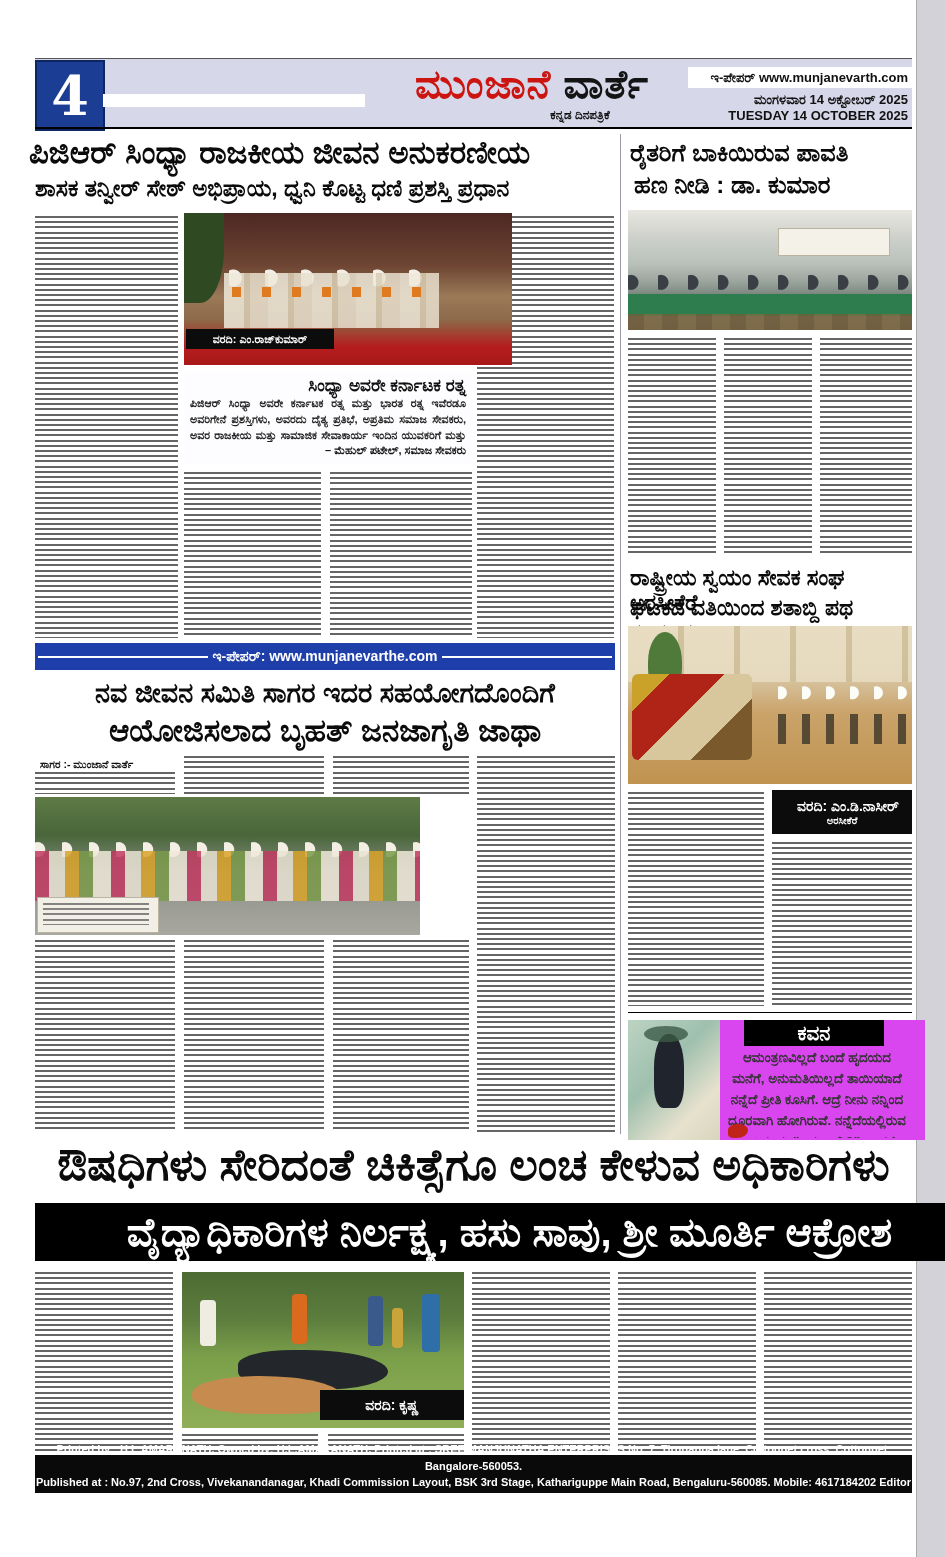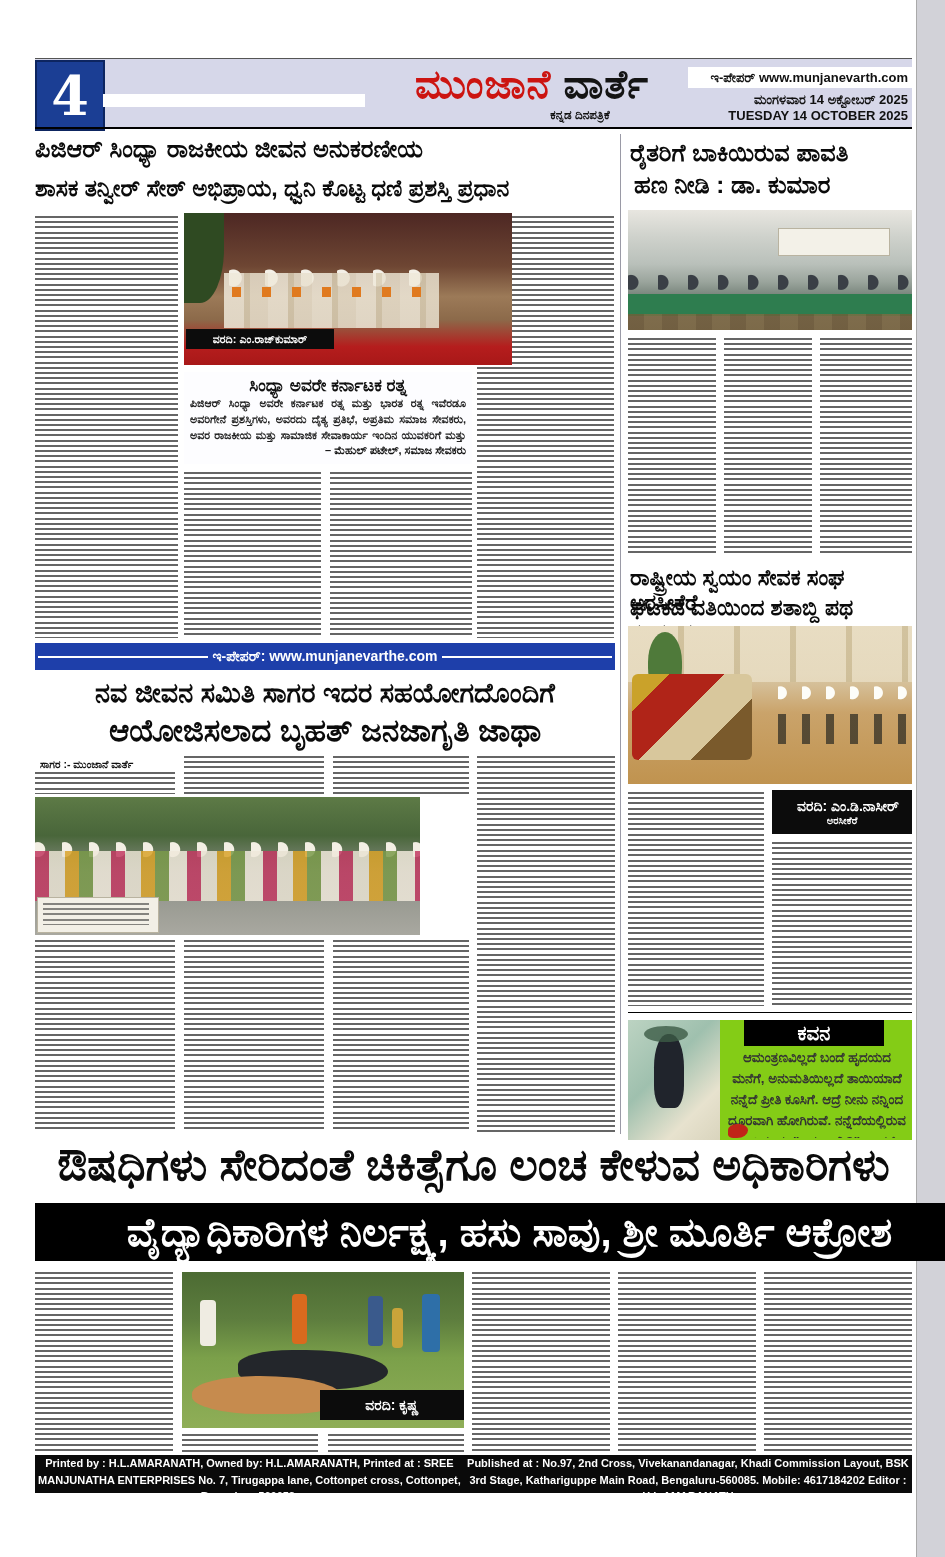--- a/index.html
+++ b/index.html
@@ -25,33 +25,33 @@
              font-weight:bold;font-size:13px;padding-right:6px;}
   .dateline-r{font-weight:bold;font-size:13px;text-align:right;}
   
   .hl{font-weight:bold;color:#0b0b0b;line-height:1.12;text-align:center;}
   .hl.left{text-align:left;}
   
   .photo{overflow:hidden;}
   .cap-box{background:#0c0c0c;color:#fff;display:flex;flex-direction:column;
            align-items:center;justify-content:center;font-weight:bold;}
   .quote-box{background:#fdfdff;text-align:center;}
-  .quote-title{font-weight:bold;font-size:17px;}
+  .quote-title{font-weight:bold;font-size:17px;text-align:right;}
   .quote-body{font-size:11px;text-align:justify;font-weight:bold;color:#222;line-height:1.45;}
   .quote-attr{font-size:11px;font-weight:bold;text-align:right;}
   .bluestrip{background:#1e3faa;display:flex;align-items:center;justify-content:center;gap:4px;}
   .bluestrip .wline{height:2px;background:#fff;flex:1;max-width:170px;}
   .bluestrip .lbl{color:#fff;font-weight:bold;font-size:14px;white-space:nowrap;}
   .banner-black{background:#000;color:#fff;display:flex;align-items:center;justify-content:center;padding-left:36px;}
-  .poem{background:#84cc16;}
+  .poem{background:#d946ef;padding-left:13px;}
   .poem-title{background:#000;color:#fff;font-weight:bold;font-size:20px;
               display:flex;align-items:center;justify-content:center;}
   .poem-text{font-size:13.5px;font-weight:bold;color:#333;text-align:center;line-height:1.55;}
   .footer{background:#0a0a0a;color:#fff;text-align:center;font-weight:bold;
-          font-size:11px;line-height:1.5;display:flex;flex-direction:row;justify-content:center;}
+          font-size:11px;line-height:1.5;display:flex;flex-direction:column;justify-content:center;}
   .shape{position:absolute;}
 </style>
 </head>
 <body>
 
 <div class="abs" style="left:916px;top:0;width:29px;height:1557px;background:#d2d2d8;border-left:1px solid #aaa;"></div>
 
 <div class="abs band" style="left:35px;top:58px;width:877px;height:69px;"></div>
 <div class="abs pagebox" style="left:35px;top:60px;width:66px;height:67px;font-size:54px;">
   <span>4</span>
@@ -64,21 +64,21 @@
 <div class="abs" style="left:480px;top:108px;width:200px;font-size:12px;font-weight:bold;text-align:center;color:#111;">ಕನ್ನಡ ದಿನಪತ್ರಿಕೆ</div>
 <div class="abs epaperbox" style="left:688px;top:67px;width:220px;height:21px;">
   <span>ಇ-ಪೇಪರ್ www.munjanevarth.com</span>
 </div>
 <div class="abs dateline-r" style="left:688px;top:92px;width:220px;">ಮಂಗಳವಾರ 14 ಅಕ್ಟೋಬರ್ 2025</div>
 <div class="abs dateline-r" style="left:688px;top:108px;width:220px;">TUESDAY 14 OCTOBER 2025</div>
 <div class="abs rule-h" style="left:35px;top:127px;width:877px;height:2px;"></div>
 
 <div class="abs rule-v" style="left:620px;top:134px;width:1px;height:1000px;"></div>
 
-<div class="abs hl left" style="left:35px;top:136px;width:580px;font-size:24px;">ಪಿಜಿಆರ್ ಸಿಂಧ್ಯಾ ರಾಜಕೀಯ ಜೀವನ ಅನುಕರಣೀಯ</div>
+<div class="abs hl left" style="left:29px;top:136px;width:580px;font-size:31px;">ಪಿಜಿಆರ್ ಸಿಂಧ್ಯಾ ರಾಜಕೀಯ ಜೀವನ ಅನುಕರಣೀಯ</div>
 <div class="abs hl left" style="left:35px;top:176px;width:580px;font-size:23px;">ಶಾಸಕ ತನ್ವೀರ್ ಸೇಠ್ ಅಭಿಪ್ರಾಯ, ಧ್ವನಿ ಕೊಟ್ಟ ಧಣಿ ಪ್ರಶಸ್ತಿ ಪ್ರಧಾನ</div>
 
 <div class="abs tx" style="left:35px;top:216px;width:143px;height:422px;"></div>
 <div class="abs tx" style="left:477px;top:216px;width:137px;height:422px;"></div>
 
 <div class="abs photo" style="left:184px;top:213px;width:288px;height:152px;background:linear-gradient(to bottom,#4d2723 0%,#6e4633 35%,#9c7a58 55%,#8c6a4a 70%,#b51d1d 88%,#a81818 100%);padding-left:40px;">
   <div class="shape" style="left:0;top:0;width:40px;height:90px;background:#2f4a22;border-radius:0 0 60% 0;"></div>
   <div class="shape" style="left:45px;top:42px;width:200px;height:46px;background:radial-gradient(circle at 12% 50%,#f3efe6 0 8px,transparent 9px) 0 0/36px 46px repeat-x;"></div>
   <div class="shape" style="left:40px;top:60px;width:215px;height:55px;background:repeating-linear-gradient(to right,#efe9da 0 20px,#d8cdb4 20px 26px,#e8e0ce 26px 44px);opacity:.85;"></div>
   <div class="shape" style="left:48px;top:74px;width:200px;height:10px;background:repeating-linear-gradient(to right,#e07a1f 0 9px,transparent 9px 30px);"></div>

